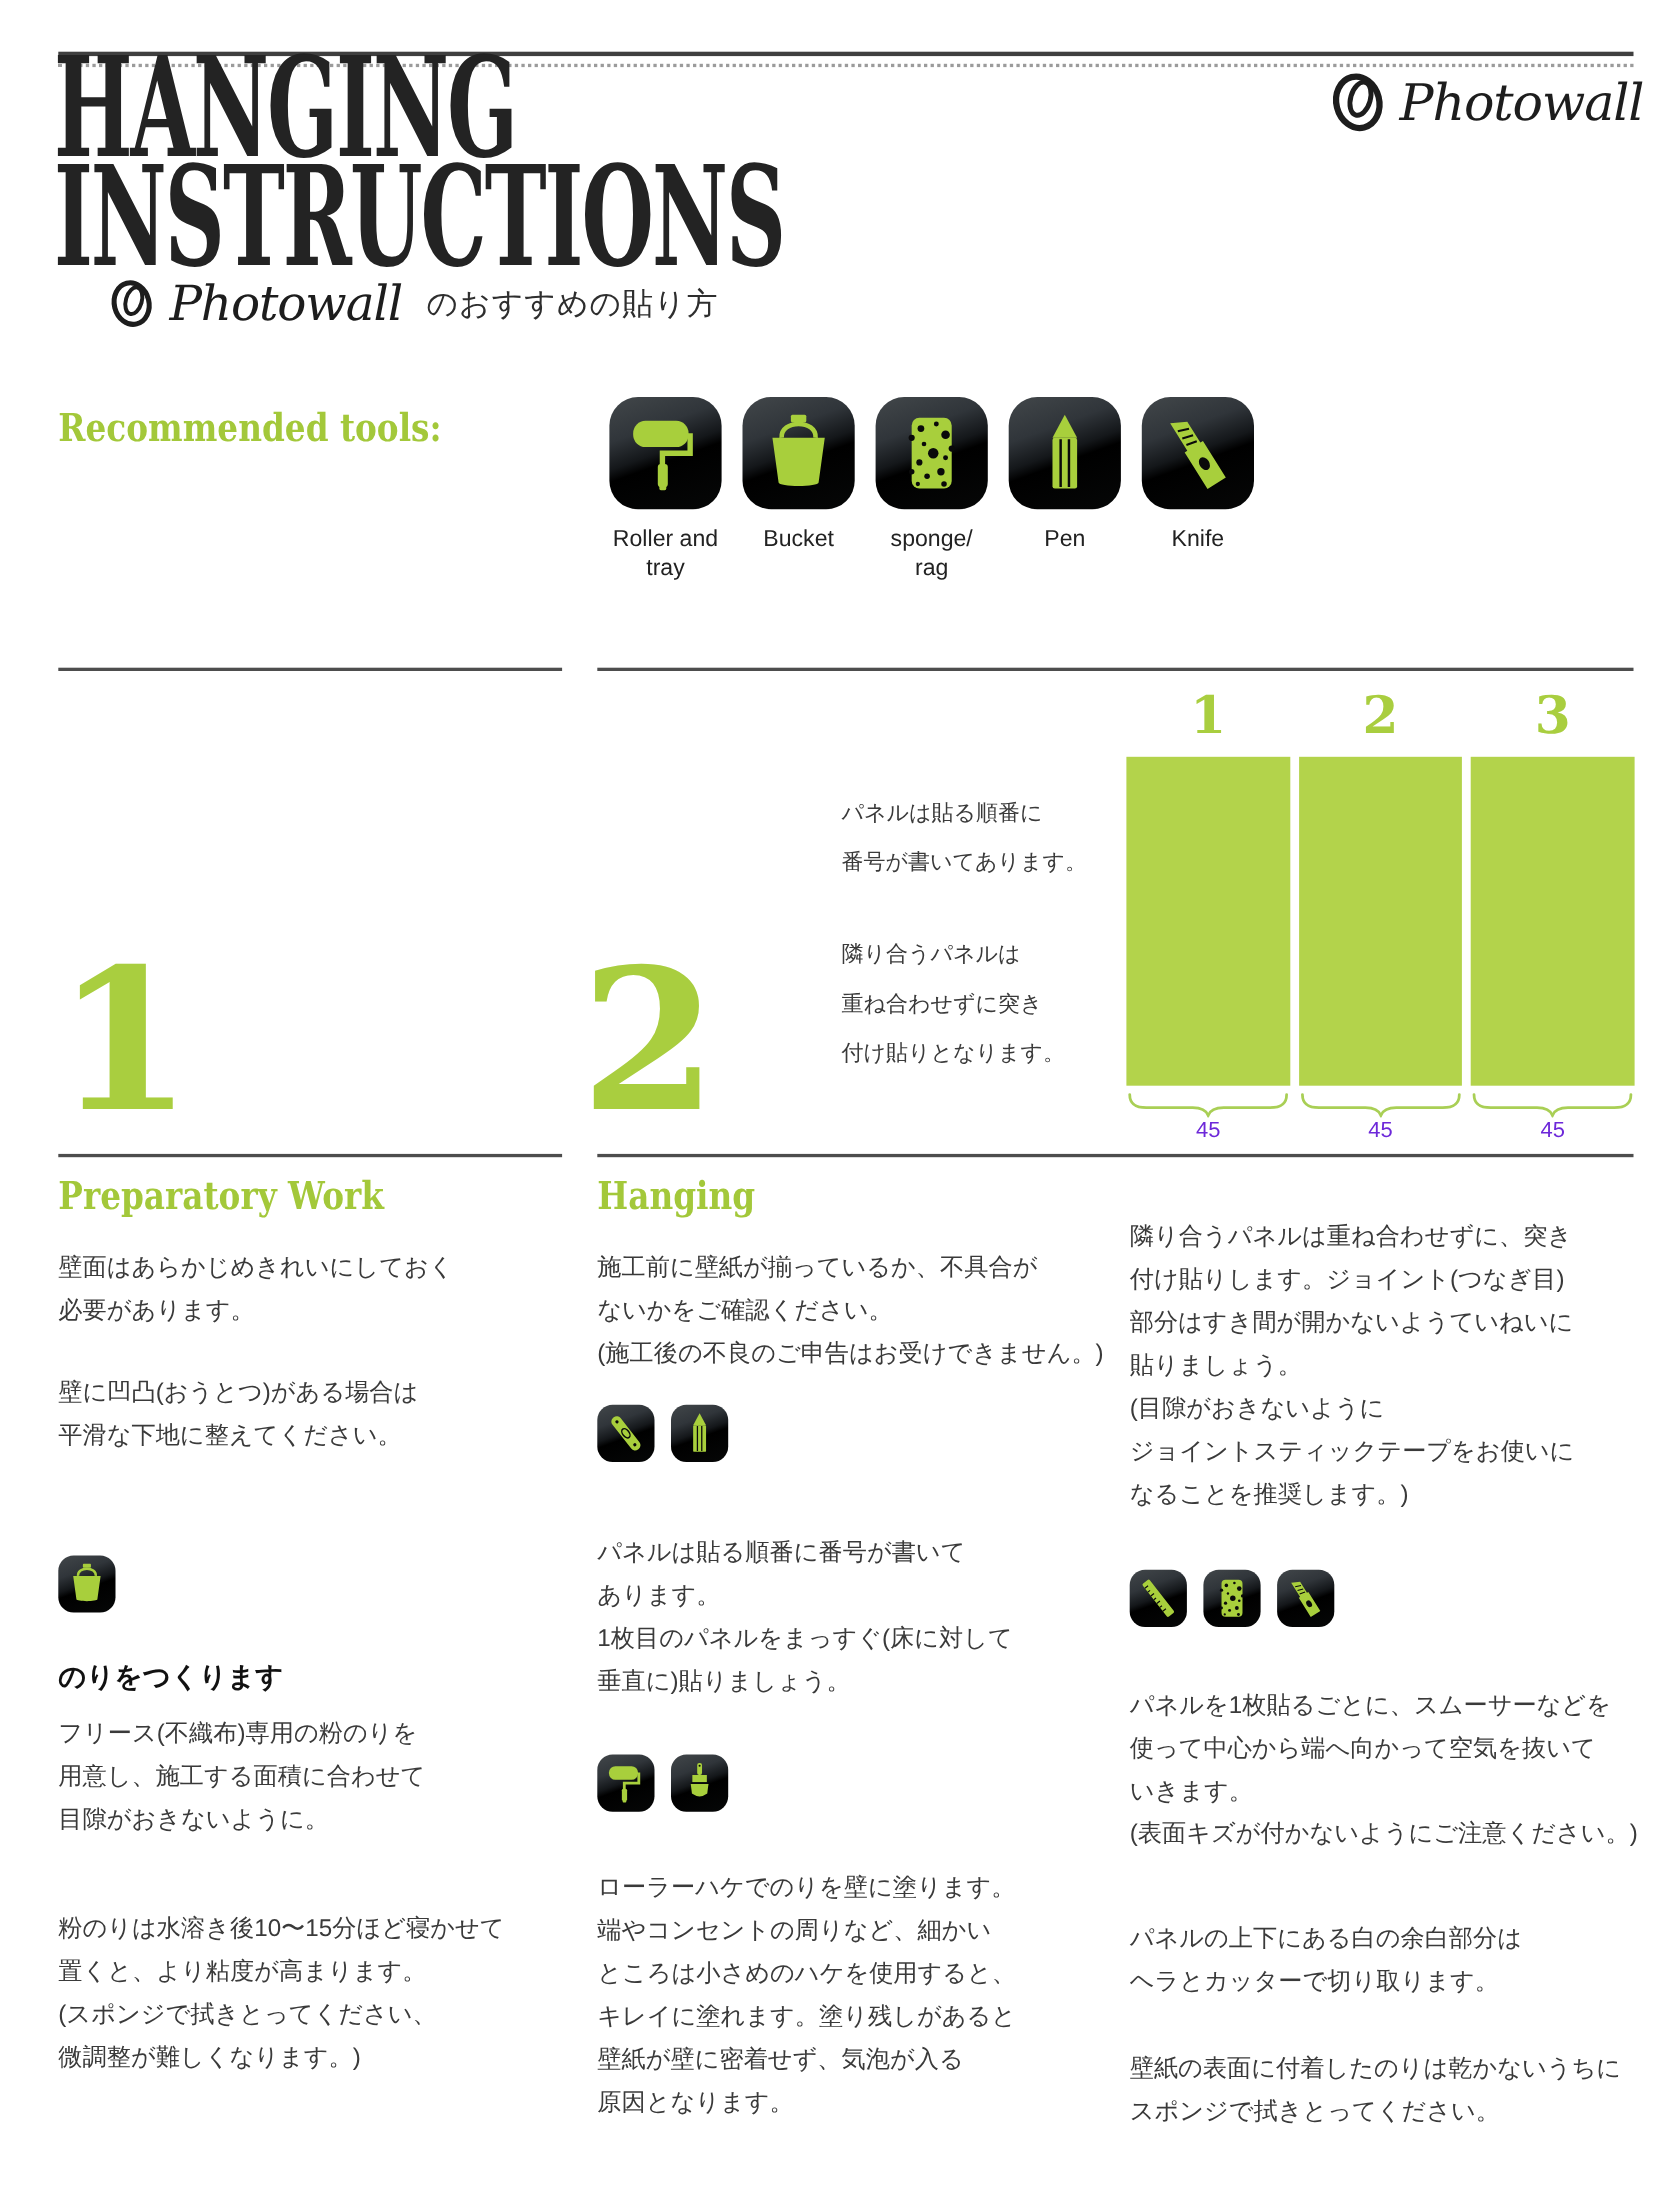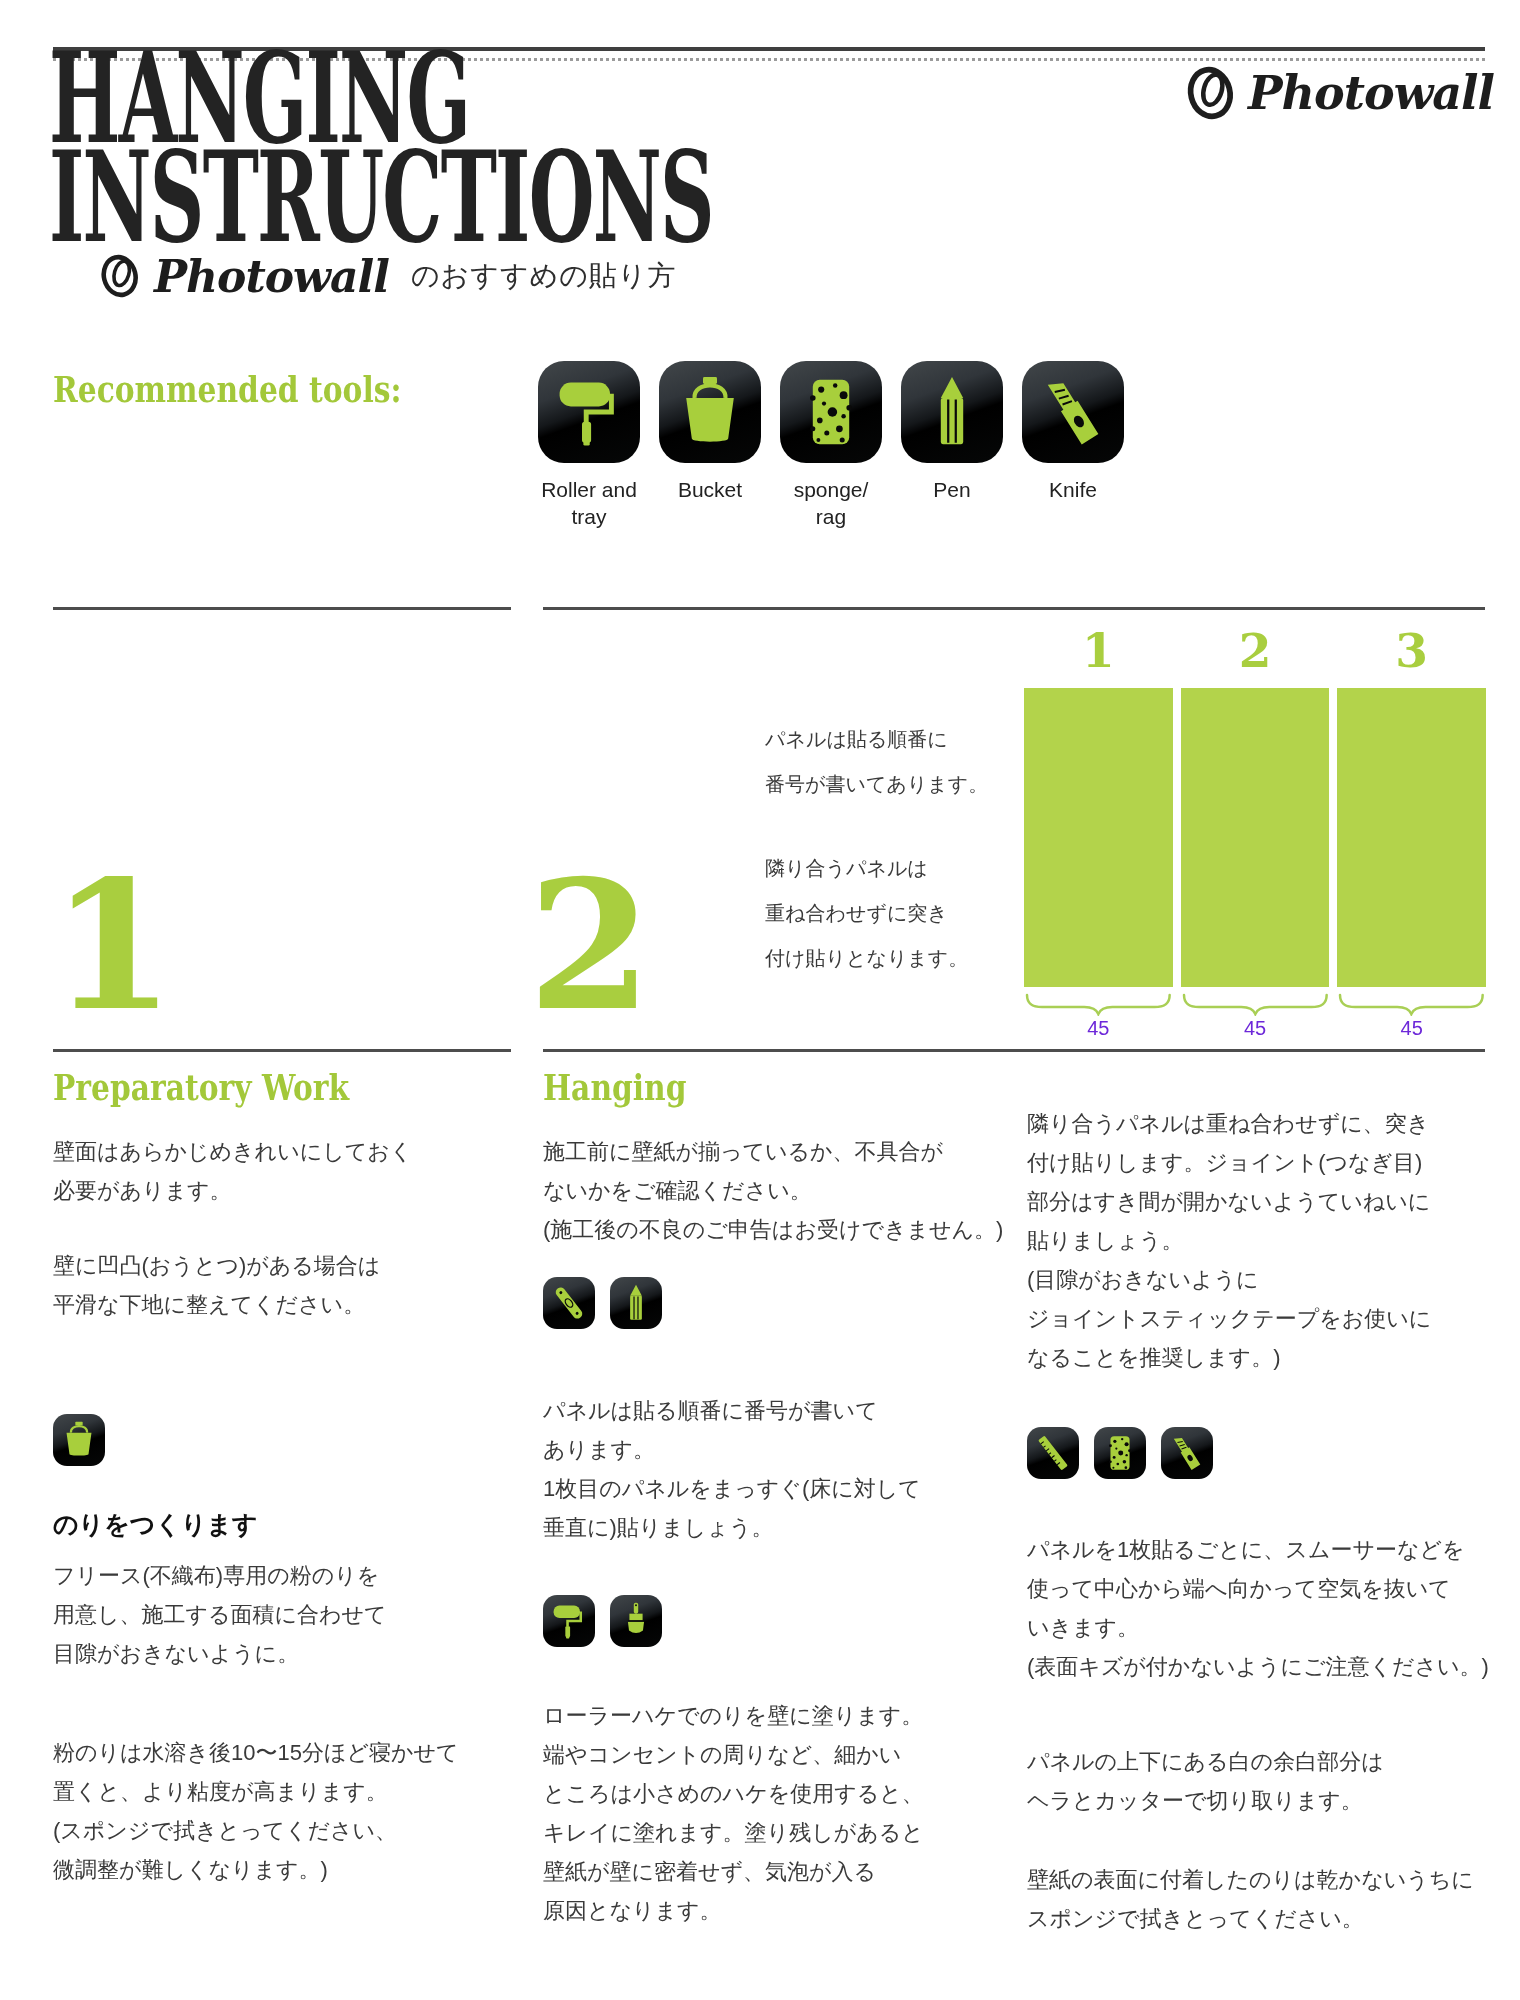--- a/index.html
+++ b/index.html
@@ -12,39 +12,39 @@
   .div1a{left:53px;width:458px;top:588px;}
   .div1b{left:543px;right:35px;top:588px;}
   .div2a{left:53px;width:458px;top:1030px;}
   .div2b{left:543px;right:35px;top:1030px;}
   .footer-bar{position:absolute;left:53px;right:35px;bottom:3px;height:11px;background:#141414;}
   
   .title{position:absolute;left:49px;top:30px;font-family:"DejaVu Serif",serif;font-weight:bold;
          font-size:126px;line-height:99px;letter-spacing:-3px;color:#232323;
          transform:scaleX(0.60);transform-origin:0 0;white-space:nowrap;}
   .logo-top{position:absolute;right:26px;top:42px;display:flex;align-items:center;gap:10px;}
-  .script{font-family:"DejaVu Serif",serif;font-style:italic;font-weight:bold;color:#1d1d1d;letter-spacing:-1px;}
+  .script{font-family:"DejaVu Serif",serif;font-style:italic;font-weight:normal;color:#1d1d1d;letter-spacing:-1px;}
   .script-lg{font-size:46px;}
   .script-sm{font-size:44px;}
   .subtitle{position:absolute;left:100px;top:226px;height:62px;display:flex;align-items:center;gap:12px;}
   .subtitle-text{font-size:28px;color:#2e2e2e;margin-left:10px;letter-spacing:1px;}
   
   .h-green{font-family:"DejaVu Serif",serif;font-weight:bold;color:#a3c83a;font-size:35px;
            transform:scaleX(0.85);transform-origin:0 0;white-space:nowrap;}
   .tools-heading{position:absolute;left:53px;top:350px;}
   .h-prep{position:absolute;left:53px;top:1048px;}
   .h-hang{position:absolute;left:543px;top:1048px;}
   
   .tile{background:linear-gradient(160deg,#42474a 0%,#30353a 30%,#14171a 48%,#000 56%,#060707 100%);
         display:flex;align-items:center;justify-content:center;}
   .tile-lg{width:102px;height:102px;border-radius:26px;}
   .tile-sm{width:52px;height:52px;border-radius:14px;}
   .glyph-lg{width:84px;height:84px;}
   .glyph-sm{width:44px;height:44px;}
-  .tools-row{position:absolute;left:538px;top:342px;display:flex;gap:19px;}
+  .tools-row{position:absolute;left:554px;top:342px;display:flex;gap:19px;}
   .tool{width:102px;text-align:center;}
   .tool-label{margin-top:13px;font-size:21px;line-height:27px;color:#222;white-space:pre-line;}
   .icon-row{display:flex;gap:15px;}
   
   .step-number{position:absolute;top:838px;font-family:"DejaVu Serif",serif;font-weight:bold;
                font-size:178px;line-height:1;color:#a9ce3f;}
   .step-1{left:51px;} .step-2{left:528px;}
   
   .pre{white-space:pre-line;}
   .body-text{font-size:22px;line-height:39px;color:#3a3a3a;margin:0;}

